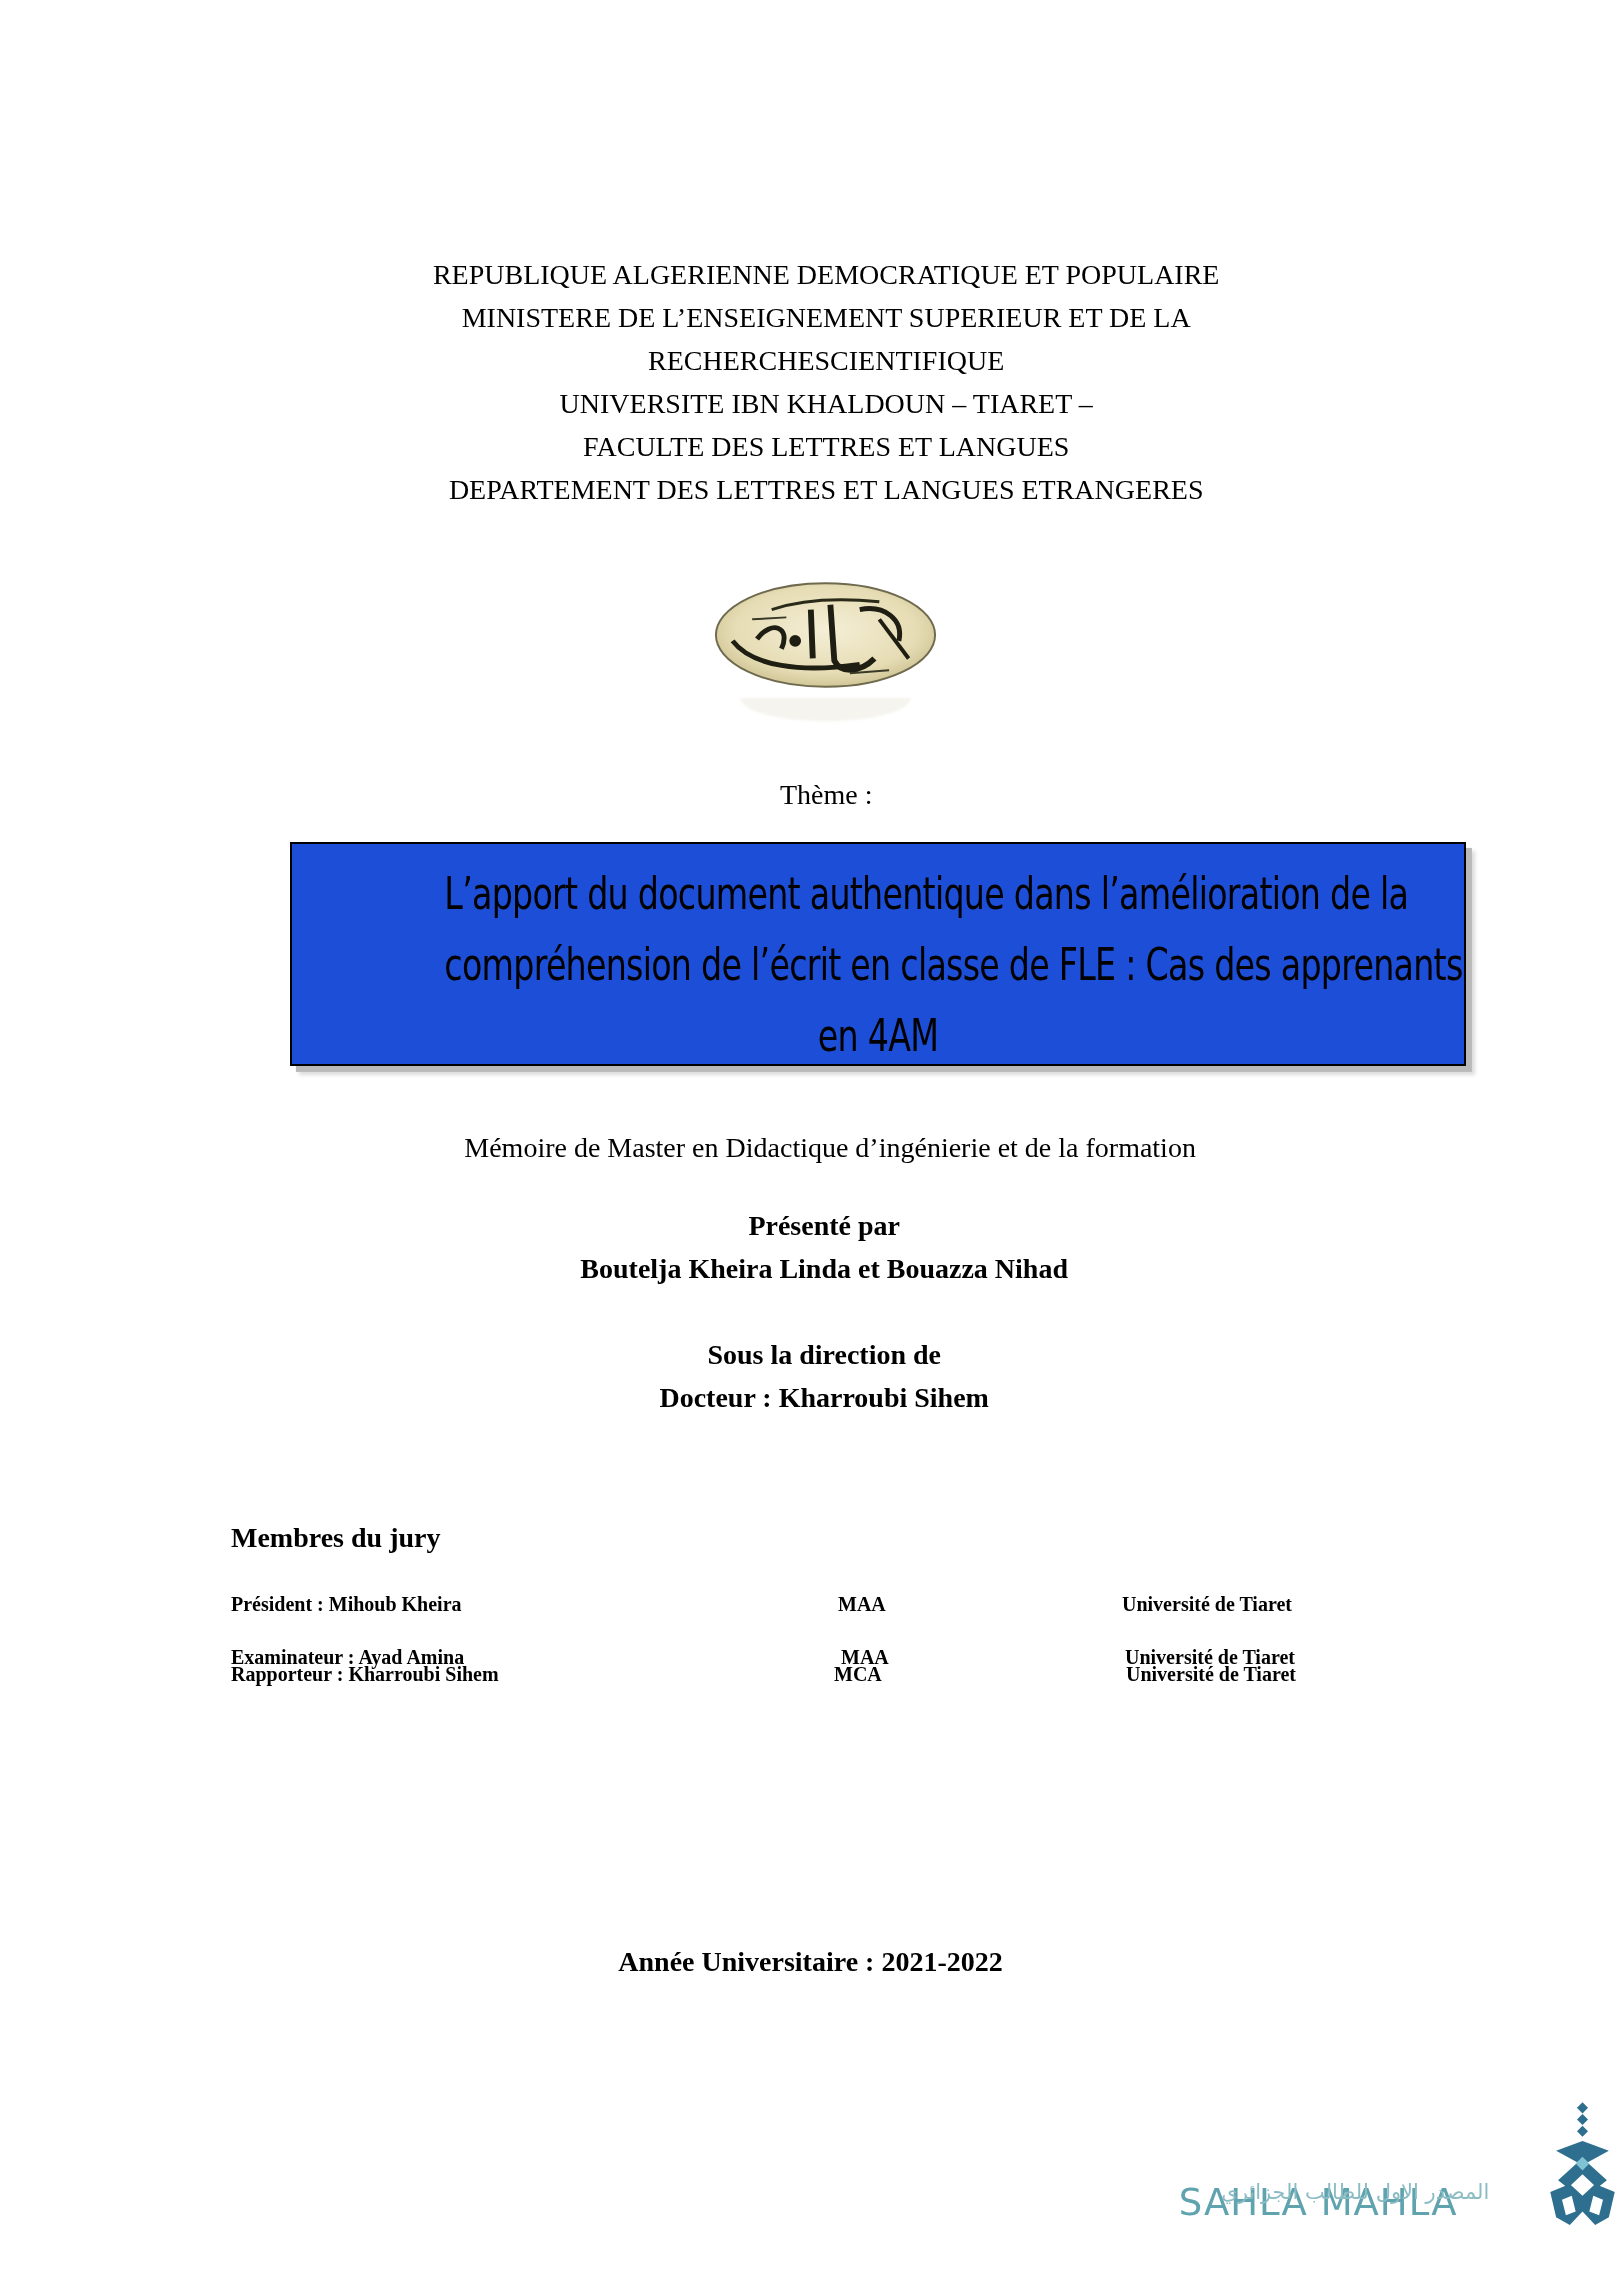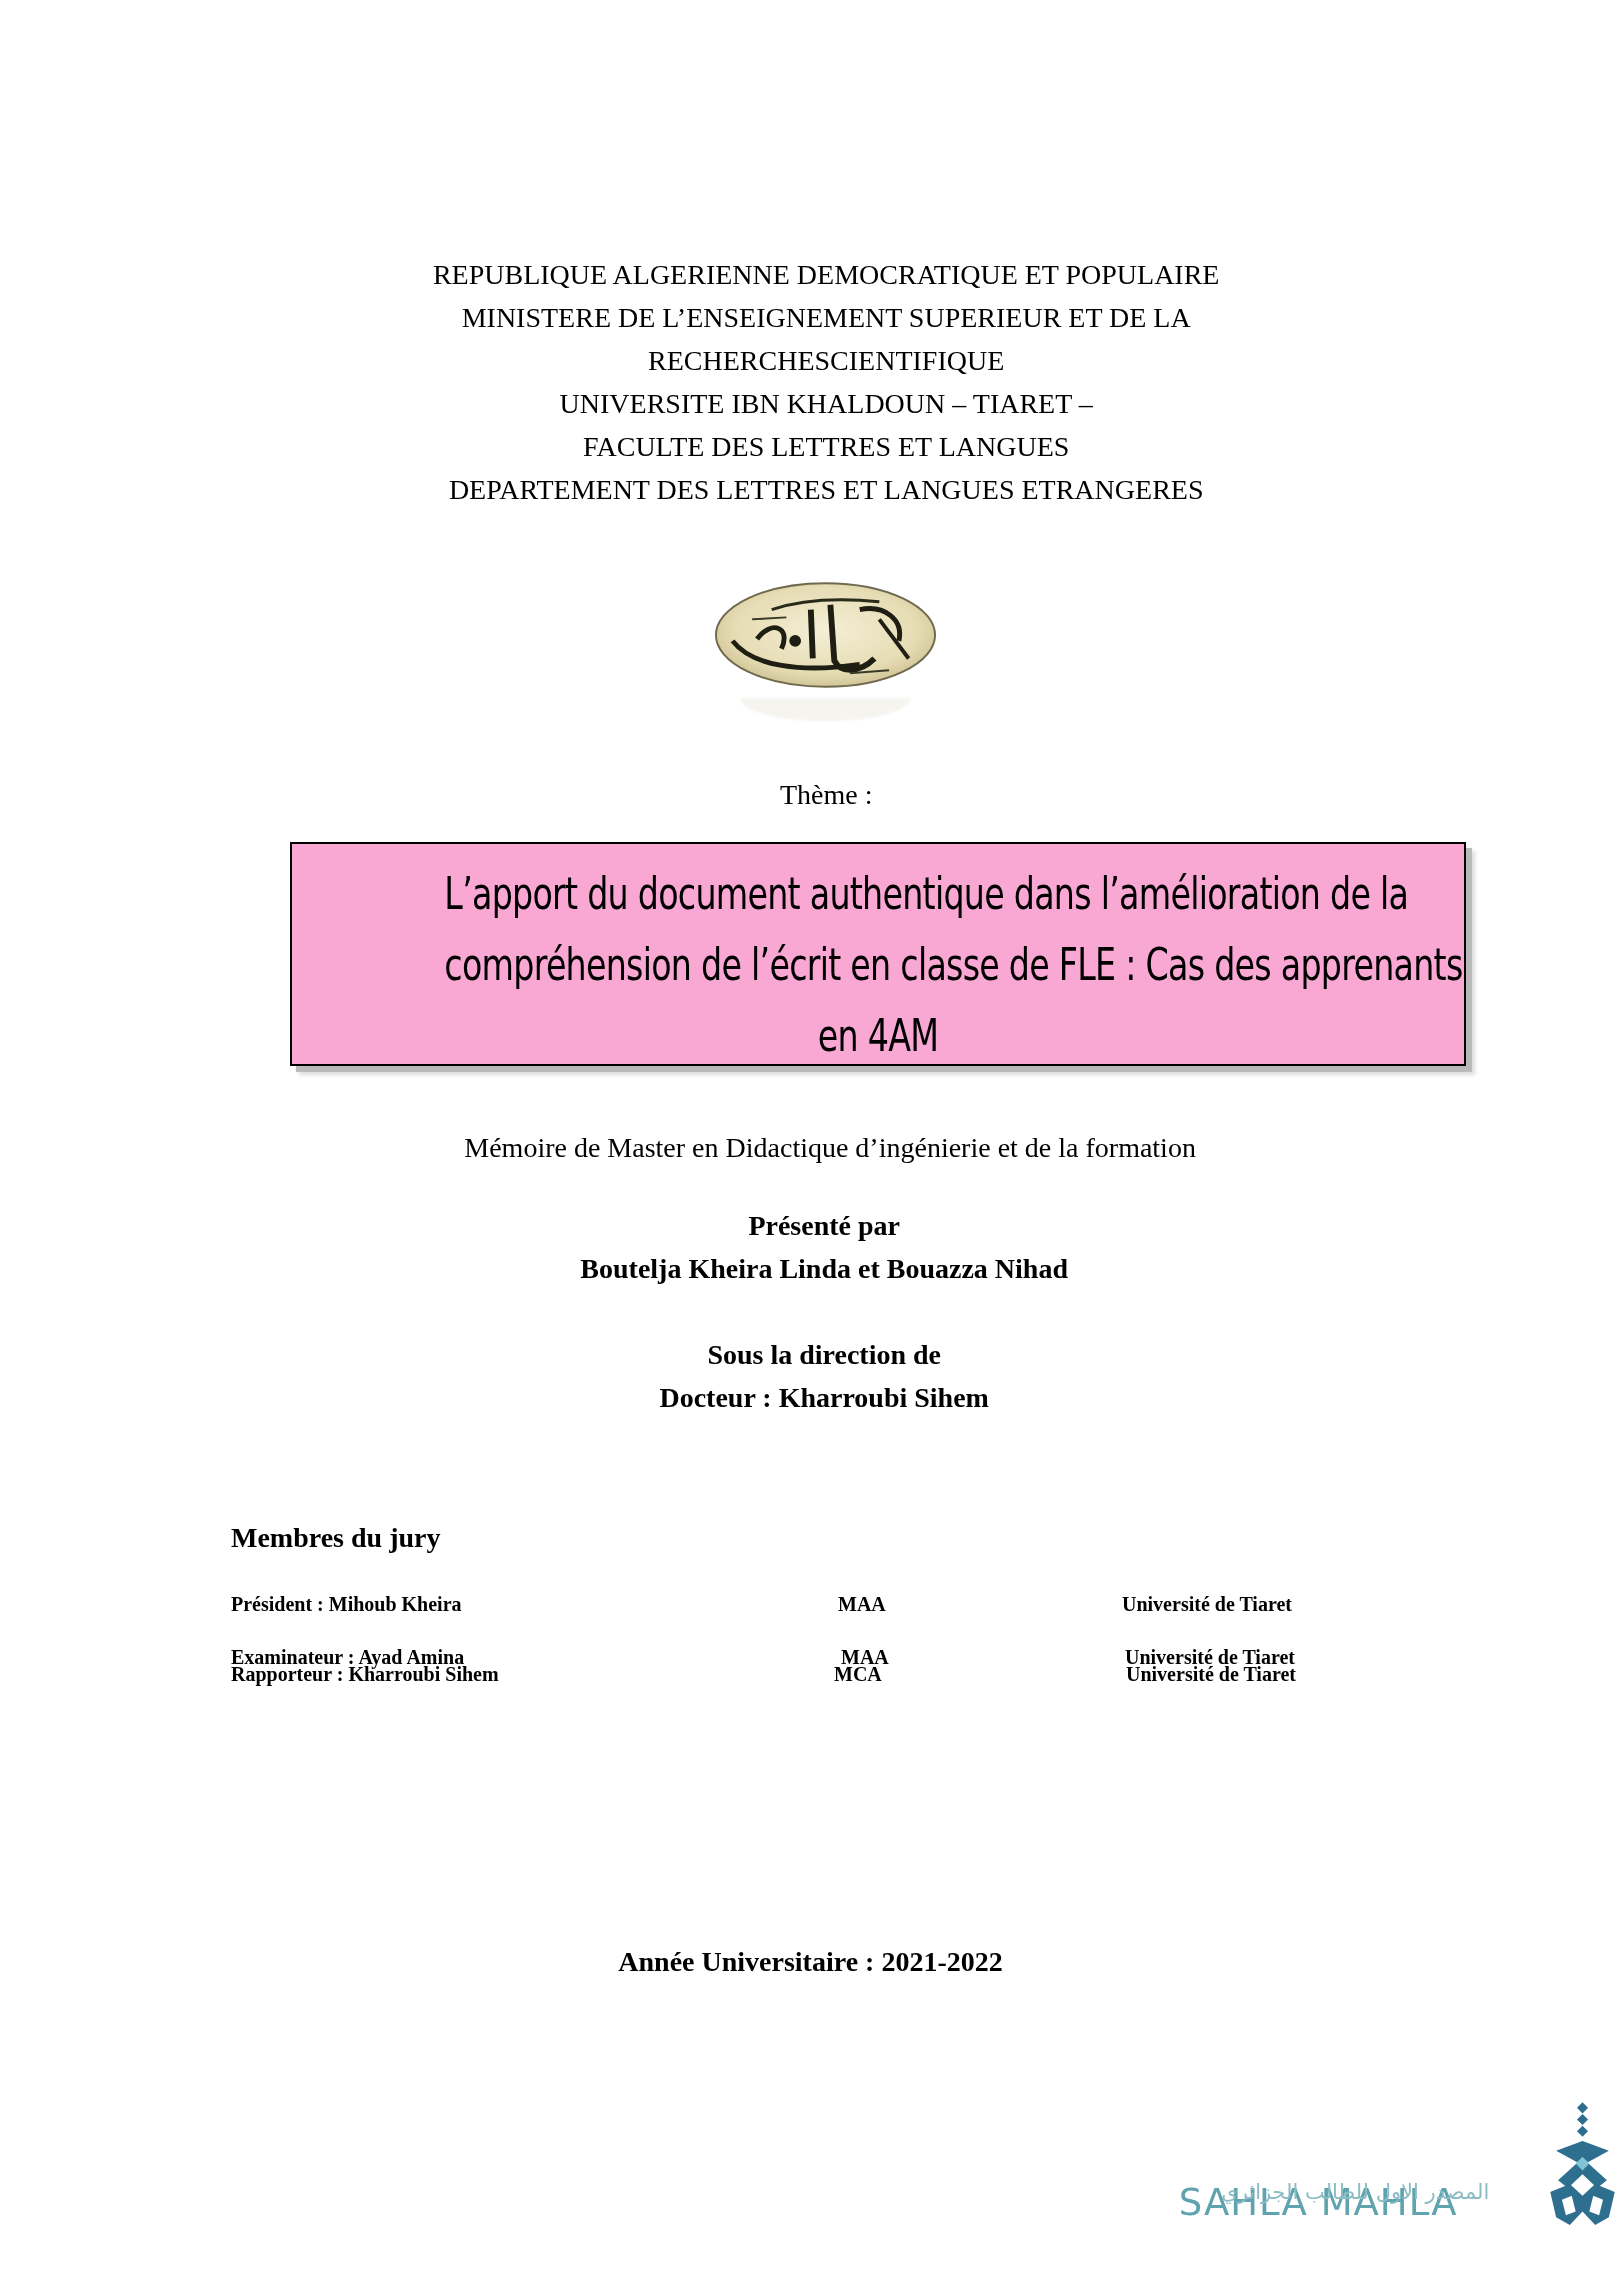--- a/index.html
+++ b/index.html
@@ -64,21 +64,21 @@
 
     
     .title-box {
       position: absolute;
       left: 290px;
       top: 842px;
       width: 1176px;
       height: 224px;
       border: 2px solid #000;
       box-sizing: border-box;
-      background: #f9a8d4;
+      background: #1d4ed8;
       box-shadow: 5.9px 5.9px 0 0 #b9b9b9, 8.8px 8.8px 3.9px 0 #dcdcdc;
     }
     .title-text {
       position: absolute;
       left: 0;
       top: 13.7px;
       width: 100%;
       text-align: center;
       font-family: "DejaVu Sans", sans-serif;
       font-size: 45px;

